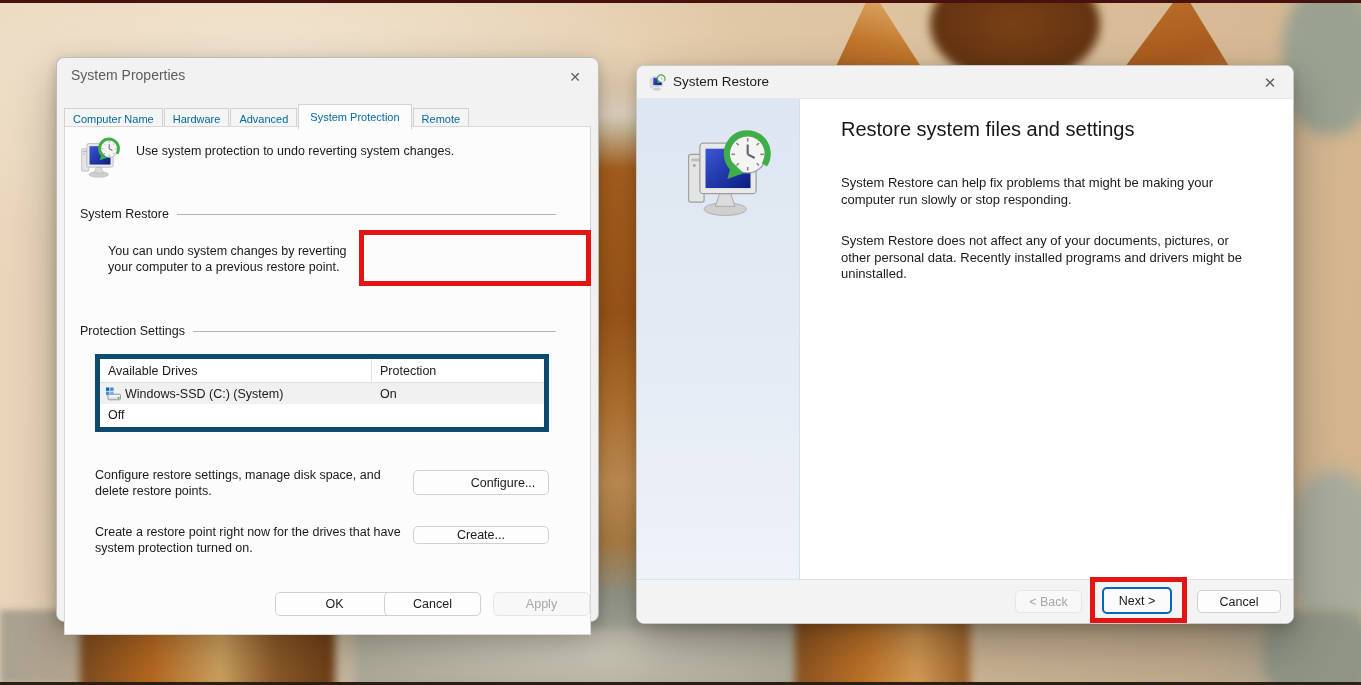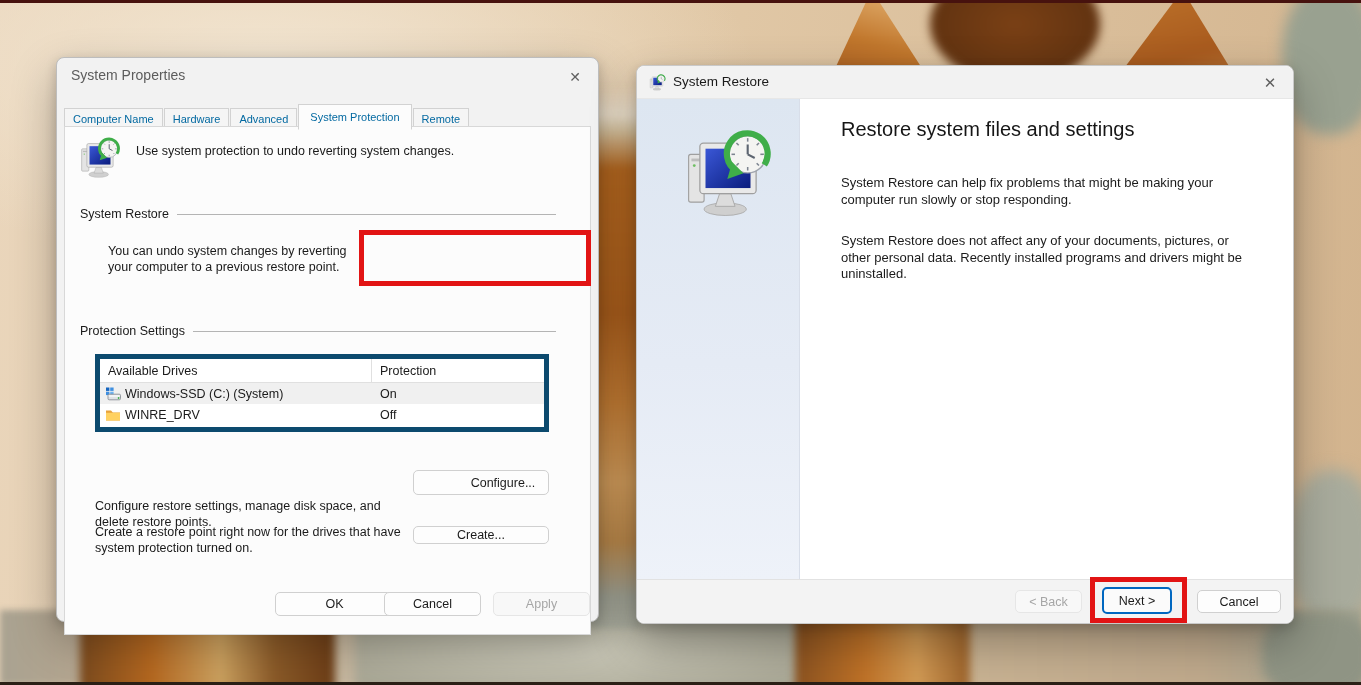--- a/index.html
+++ b/index.html
@@ -176,31 +176,25 @@
         <div class="drv-row sel">
           <div class="c1">
             <svg width="16" height="16" viewBox="0 0 16 16">
                 <use href="#drive-icon-g"></use>
               </svg>
             <span>Windows-SSD (C:) (System)</span>
           </div>
           <div class="c2">On</div>
         </div>
         <div class="drv-row">
-          <div class="c1">
-            <svg width="16" height="16" viewBox="0 0 16 16">
-                <use href="#folder-icon-g"></use>
-              </svg>
-            <span>WINRE_DRV</span>
-          </div>
           <div class="c2">Off</div>
         </div>
       </div>
 
-      <div class="sp-text" style="left:30px;top:340px;width:318px;margin-top:31px;">Configure restore settings, manage disk space, and delete restore points.</div>
+      <div class="sp-text" style="left:30px;top:340px;width:318px;">Configure restore settings, manage disk space, and delete restore points.</div>
       <div class="btn" style="left:348px;top:343px;width:136px;height:25px;padding-left:44px;">Configure...</div>
 
       <div class="sp-text" style="left:30px;top:397px;width:318px;">Create a restore point right now for the drives that have system protection turned on.</div>
       <div class="btn" style="left:348px;top:399px;width:136px;height:18px;">Create...</div>
     </div>
 
     <div class="btn" style="left:218px;top:534px;width:119px;height:24px;">OK</div>
     <div class="btn" style="left:327px;top:534px;width:97px;height:24px;">Cancel</div>
     <div class="btn disabled" style="left:436px;top:534px;width:97px;height:24px;">Apply</div>
   </div>

